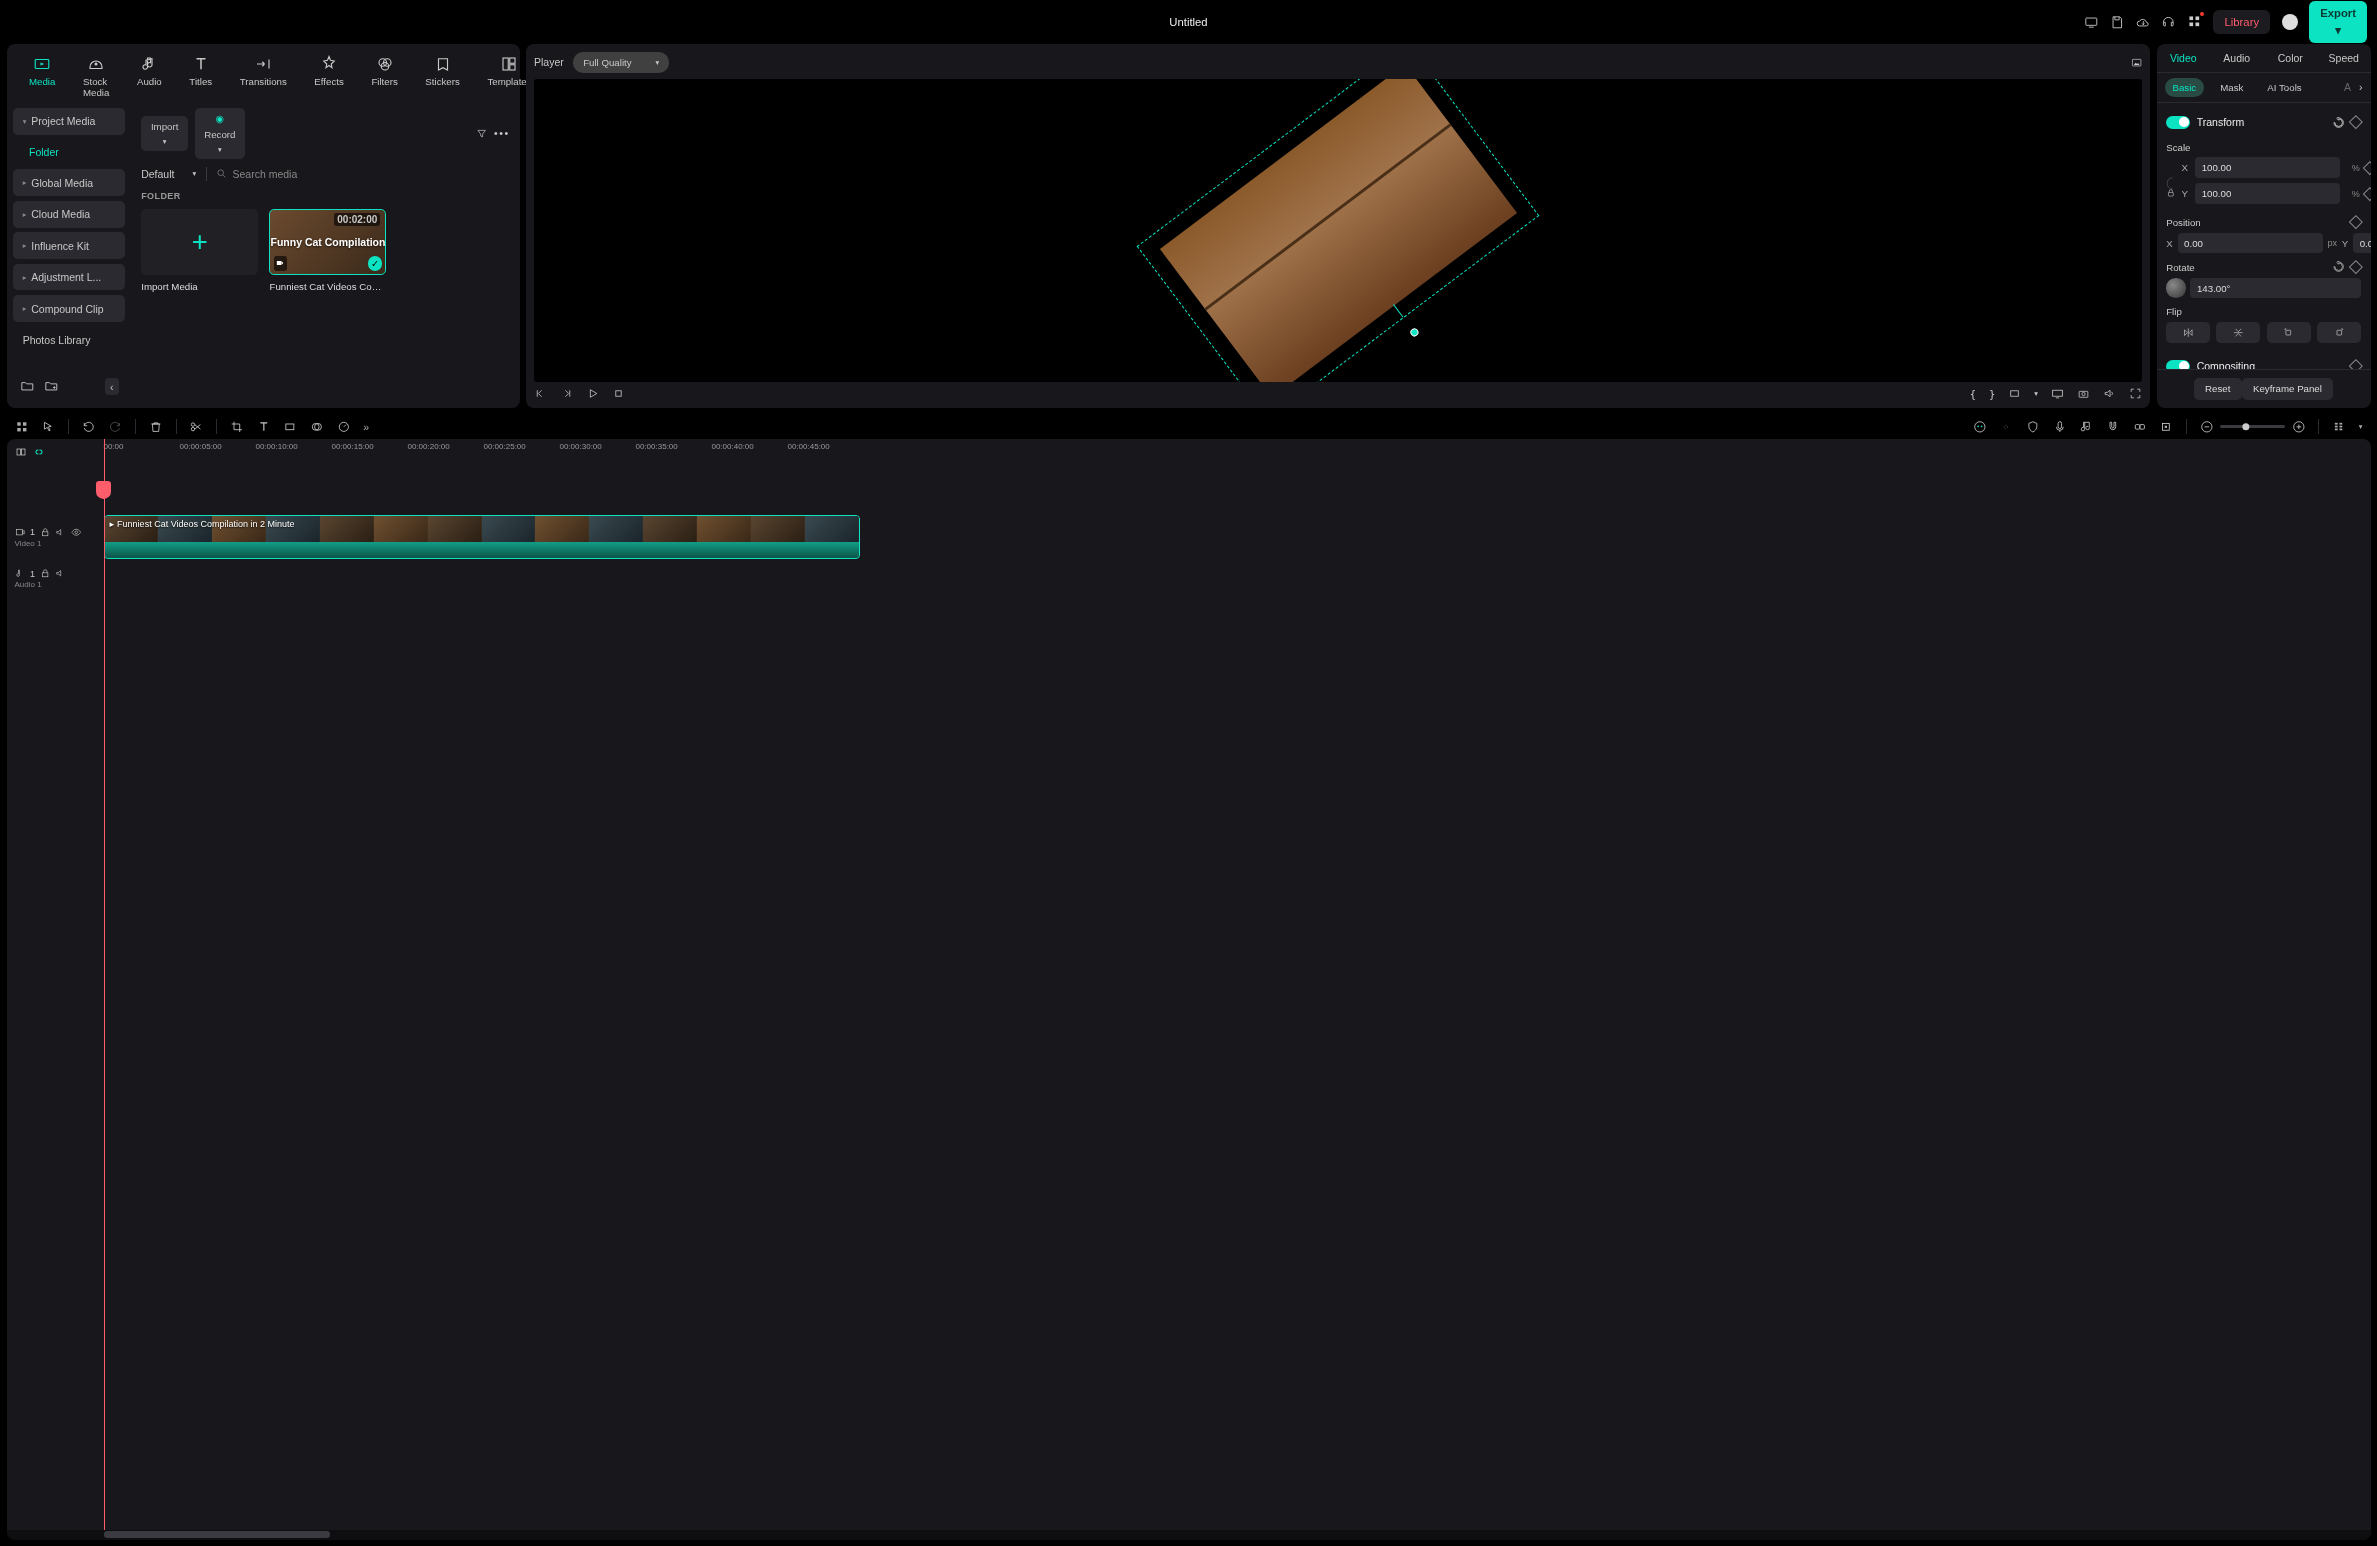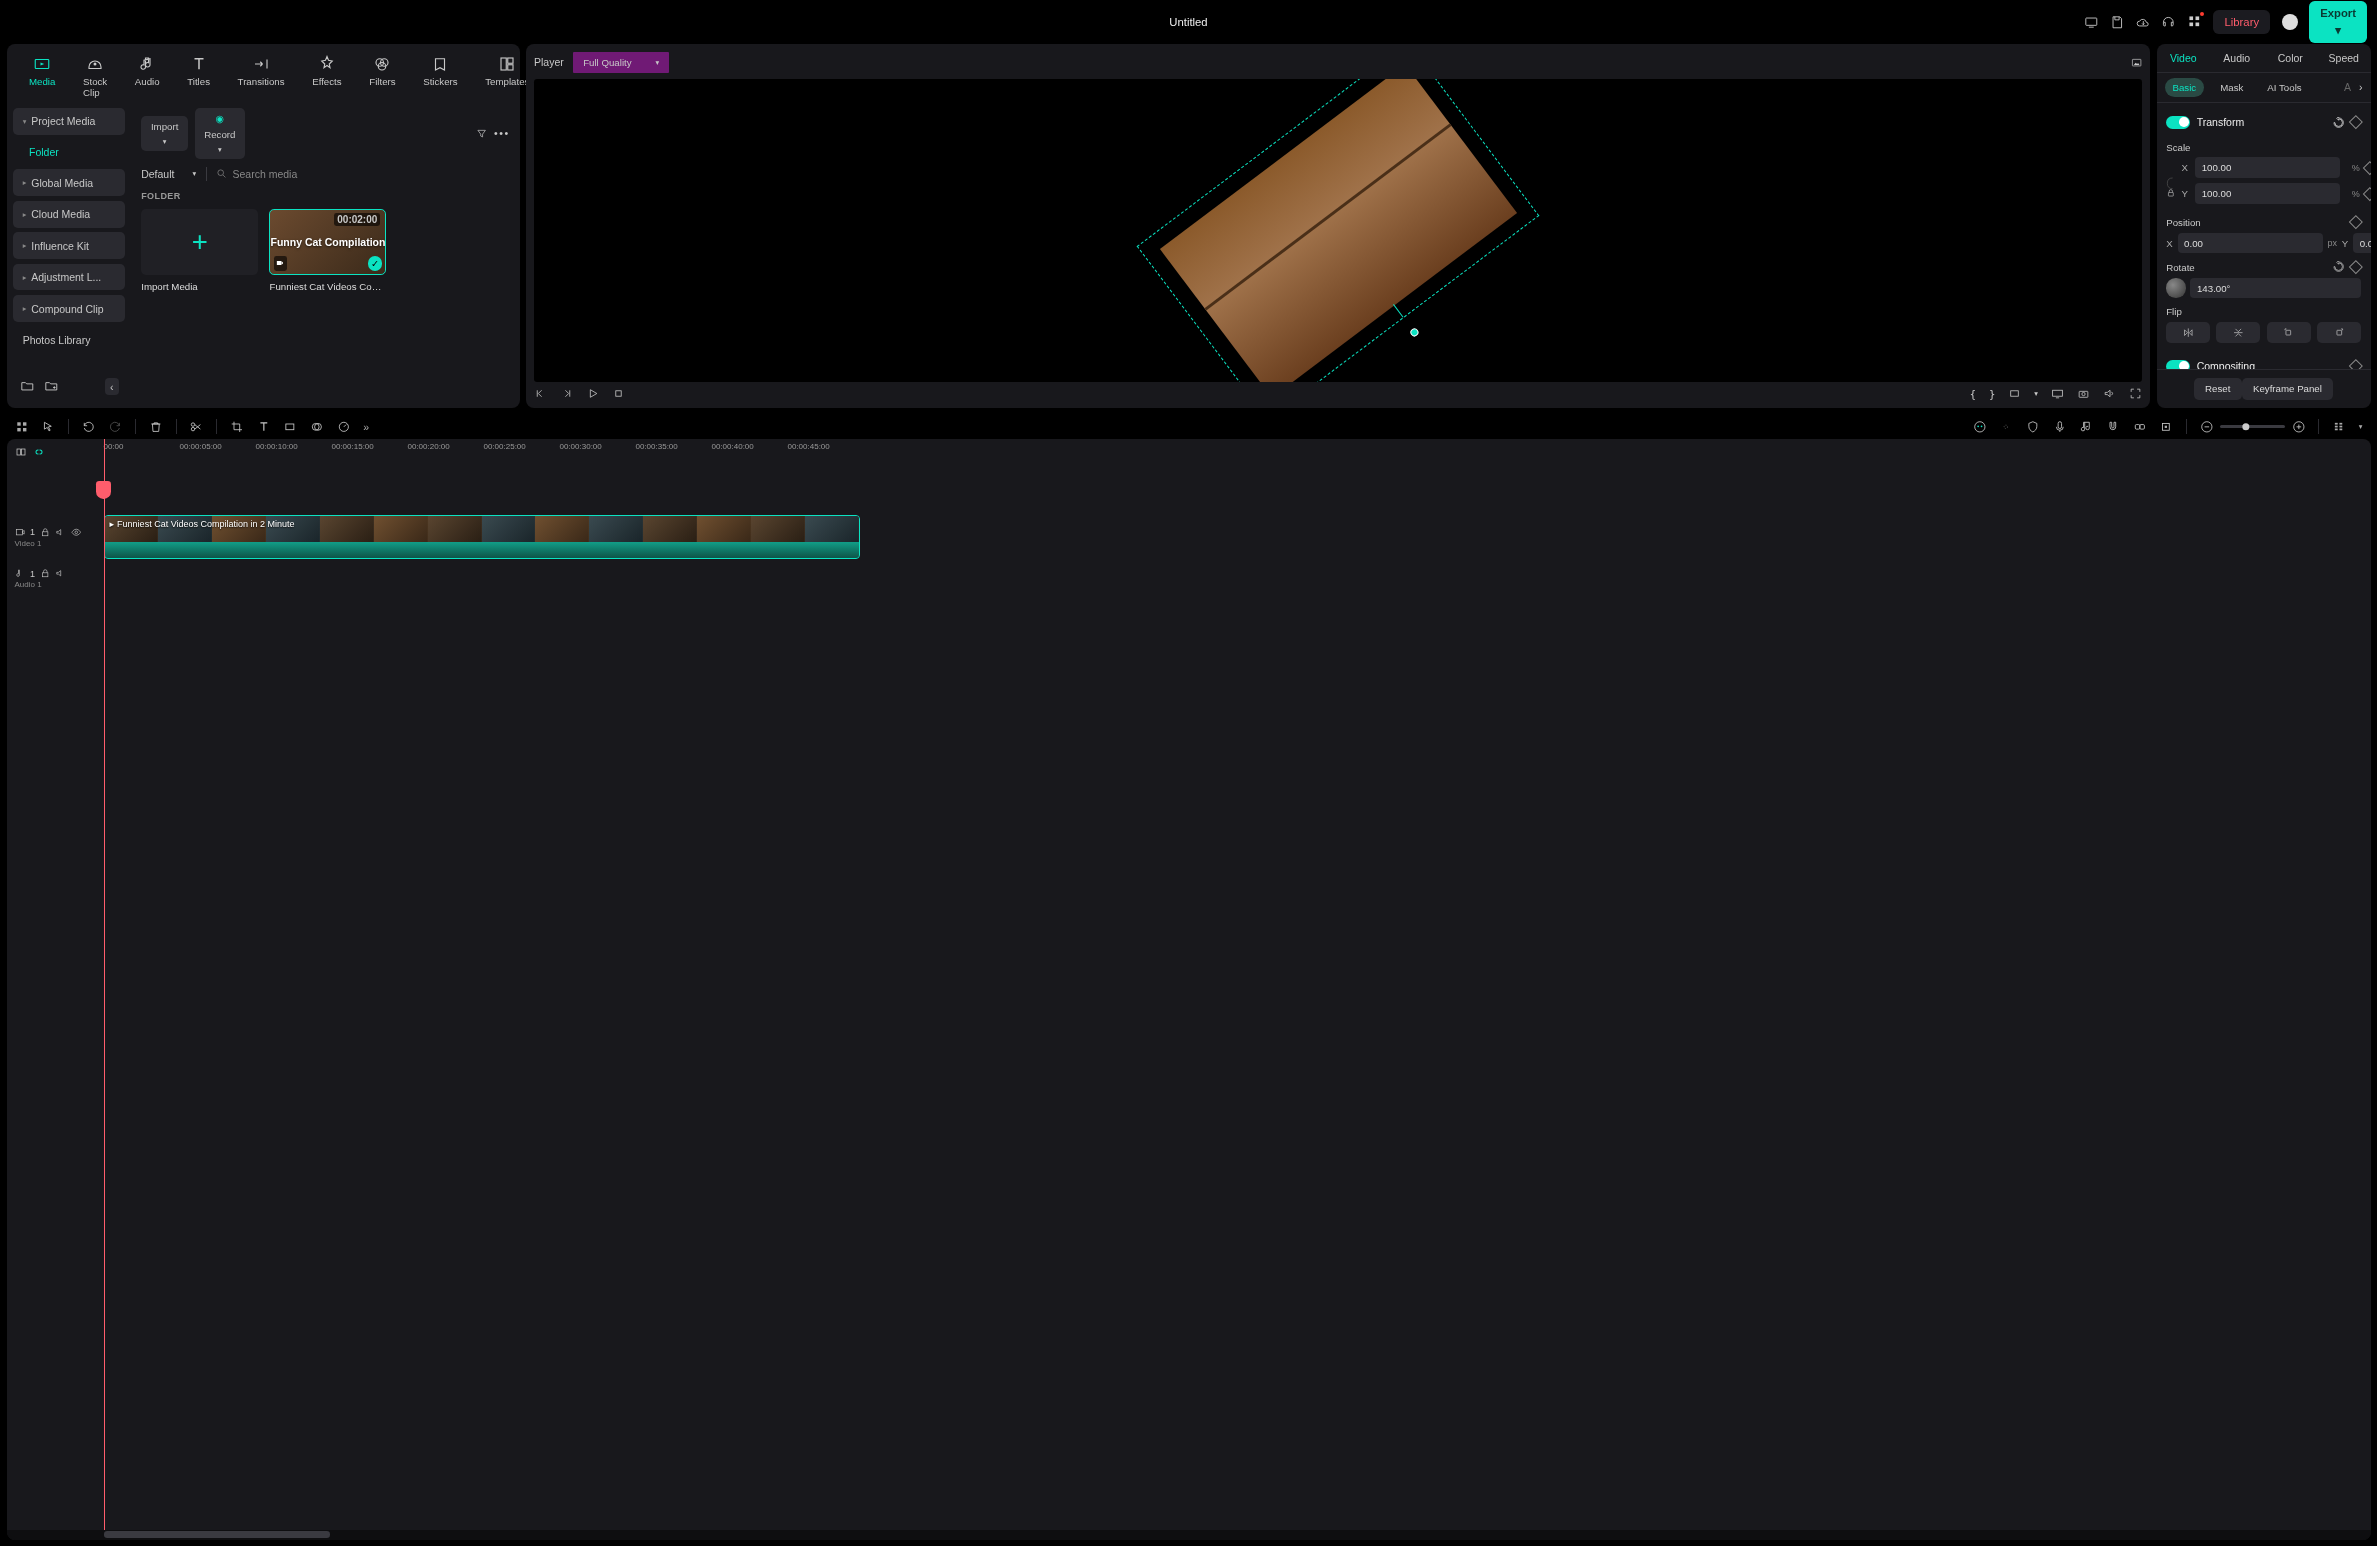--- a/index.html
+++ b/index.html
@@ -56,21 +56,21 @@
 .clip-tile { height: 66px; border: 1.6px solid #0be3c2; border-radius: 4.9px; background: linear-gradient(135deg,#6b4a2f,#3b2a1a); position: relative; overflow: hidden; display: flex; flex-direction: column; align-items: center; justify-content: center; }
 .clip-tile .overlay-title { color: #fff; font-weight: 700; font-size: 10.5px; text-align: center; text-shadow: 0 0.8px 2.4px rgba(0,0,0,0.7); line-height: 1.2; }
 .clip-tile .duration { position: absolute; top: 3.2px; right: 5px; background: rgba(0,0,0,0.6); font-size: 10px; padding: 0.8px 3.2px; border-radius: 2.4px; font-weight: bold; }
 .clip-tile .badge { position: absolute; bottom: 3.2px; left: 3.2px; background: rgba(0,0,0,0.6); padding: 1.6px; border-radius: 2.4px; }
 .clip-tile .check { position: absolute; bottom: 3.2px; right: 3.2px; width: 14.6px; height: 14.6px; background: #0be3c2; border-radius: 50%; display: flex; align-items: center; justify-content: center; color: #000; font-size: 9.7px; }
 
 
 .player-panel { background: #18181c; border-radius: 8px; flex: 1; display: flex; flex-direction: column; padding: 8px; }
 .player-header { display: flex; align-items: center; gap: 9.7px; margin-bottom: 6.5px; }
 .player-label { font-size: 10.5px; }
-.quality-dd { background: #701a75; padding: 4.9px 9.7px; border-radius: 1px; font-size: 9.7px; display: flex; align-items: center; gap: 24px; }
+.quality-dd { background: #404040; padding: 4.9px 9.7px; border-radius: 10px; font-size: 9.7px; display: flex; align-items: center; gap: 24px; }
 .player-header .spacer { flex: 1; }
 .viewport { flex: 1; background: #000; border-radius: 3.2px; position: relative; display: flex; align-items: center; justify-content: center; overflow: hidden; }
 .video-frame { position: absolute; width: 307px; height: 186px; background: linear-gradient(180deg,#8b5a2b 0%,#a0724a 40%,#6b3f1f 100%); transform: rotate(-37deg); }
 .video-frame::before { content:''; position:absolute; left:0; right:0; top:40%; height:2.4px; background:#4a2f18; }
 .selection-box { position: absolute; width: 340px; height: 218px; border: 1.2px dashed #0be3c2; transform: rotate(-37deg); }
 .rotate-handle { position: absolute; left: 50%; bottom: -22.6px; width: 8px; height: 8px; background: #0be3c2; border-radius: 50%; border: 1.6px solid #fff; transform: translateX(-50%); }
 .rotate-line { position: absolute; left: 50%; bottom: 0; width: 0.8px; height: 16px; background: #0be3c2; transform: translateX(-50%); }
 .player-scrub { display: flex; align-items: center; gap: 8px; padding: 4.9px 0; }
 .scrub-track { flex: 1; height: 3.2px; background: #3a3a40; border-radius: 1.6px; position: relative; }
 .scrub-thumb { position: absolute; left: 0; top: 50%; transform: translate(-50%,-50%); width: 8px; height: 8px; background: #ccc; border-radius: 50%; }
@@ -191,21 +191,21 @@
               <rect x="3" y="6" width="18" height="12" rx="1" fill="none" stroke="currentColor" stroke-width="1.5"></rect>
               <path d="M10 10l5 2-5 2z"></path>
             </svg>
             <span>Media</span>
           </div>
         <div class="media-tab">
             <svg class="mticon" viewBox="0 0 24 24">
               <path d="M4 16a8 8 0 0116 0v2H4z" fill="none" stroke="currentColor" stroke-width="1.5"></path>
               <circle cx="12" cy="12" r="2"></circle>
             </svg>
-            <span>Stock Clip</span>
+            <span>Stock Media</span>
           </div>
         <div class="media-tab">
             <svg class="mticon" viewBox="0 0 24 24">
               <path d="M10 4v12a3 3 0 11-2-2.8V7l8-2v8a3 3 0 11-2-2.8V4z" fill="none" stroke="currentColor" stroke-width="1.5"></path>
             </svg>
             <span>Audio</span>
           </div>
         <div class="media-tab">
             <svg class="mticon" viewBox="0 0 24 24">
               <path d="M6 5h12M12 5v14" stroke="currentColor" stroke-width="2"></path>

